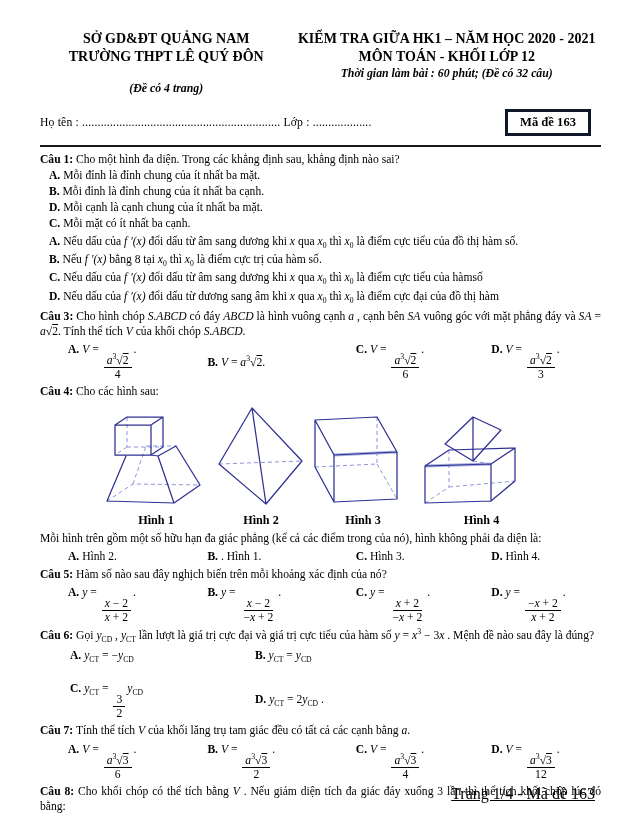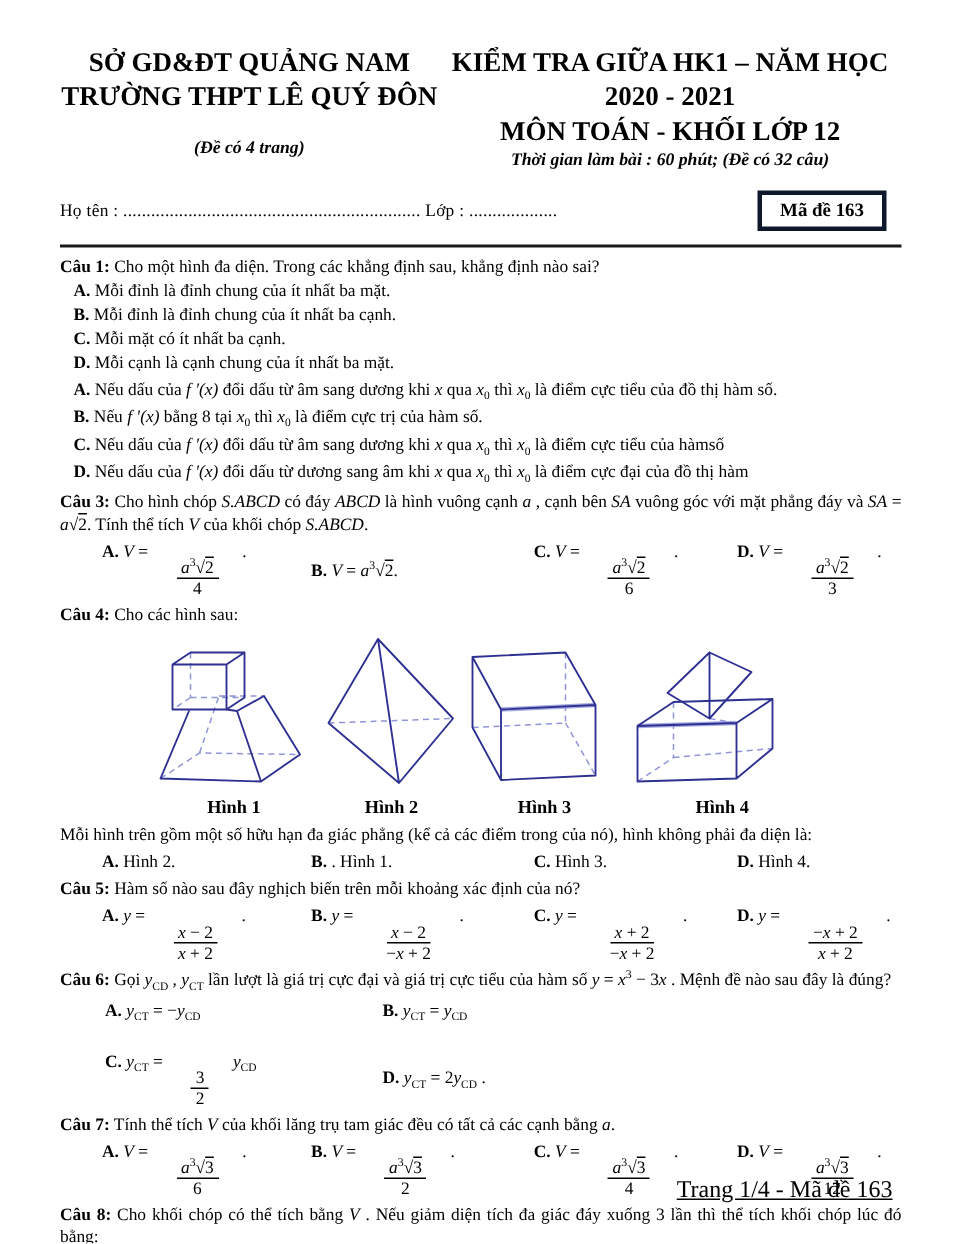--- a/index.html
+++ b/index.html
@@ -1,39 +1,39 @@
 <!DOCTYPE html>
 <html style="--figstroke: #2e3192; --figdash: #8f95d6; --figthick: #8a90d4;"><head>
 <meta charset="utf-8">
 <style>
   html,body{margin:0;padding:0;background:#fff;}
   .page{width:639px;height:829px;box-sizing:border-box;padding:30px 38px 0 40px;position:relative;
         font-family:"Liberation Serif",serif;font-size:11.6px;line-height:1.3;color:#000;overflow:hidden;background:#fff;}
   .hdr{display:flex;}
   .hdr-left{width:45%;text-align:center;}
   .hdr-right{width:55%;text-align:center;}
-  .hline{font-weight:bold;font-size:18px;line-height:1.28;}
+  .hline{font-weight:bold;font-size:14px;line-height:1.28;}
   .hnote{font-weight:bold;font-style:italic;font-size:11.8px;}
   .hdr-left .hnote{margin-top:15px;}
   .namerow{display:flex;align-items:center;margin-top:13px;gap:28px;}
   .namefill{flex:1;letter-spacing:.2px;}
   .codebox{border:3px solid #0f172a;padding:2px 12px;font-weight:bold;font-size:12.6px;white-space:nowrap;margin-right:10px;}
   .rule{border-top:2.4px solid #1a1a1a;margin:9px 0 5px;}
   .question{margin-top:3px;}
   .stem{text-align:justify;}
   .qlabel{font-weight:bold;}
   .optkey{font-weight:bold;}
   .opts.list .opt{padding-left:9px;margin-top:1px;}
   .opt.gap{margin-top:11px;}
   .opts.row4{display:grid;grid-template-columns:1.08fr 1.15fr 1.05fr .85fr;padding-left:28px;margin:3px 0 2px;align-items:center;}
   .opts.grid2{display:grid;grid-template-columns:185px 1fr;padding-left:30px;margin:3px 0 2px;row-gap:16px;width:440px;align-items:center;}
   .mx{font-style:italic;}
   sup{font-size:.68em;}
   sub{font-size:.66em;}
-  .frac{display:inline-flex;flex-direction:column;align-items:center;vertical-align:-0.95em;line-height:1.12;margin:0 16px;text-align:center;}
+  .frac{display:inline-flex;flex-direction:column;align-items:center;vertical-align:-0.95em;line-height:1.12;margin:0 2px;text-align:center;}
   .frac .num{border-bottom:1px solid #000;padding:0 3px;}
   .frac .den{padding:0 3px;}
   .sqrt{white-space:nowrap;font-style:normal;}
   .rad{text-decoration:overline;}
   .figrow{display:flex;align-items:flex-end;margin:5px 0 2px 24px;width:480px;justify-content:flex-end;}
   .figcol{text-align:center;}
   .figlabel{font-weight:bold;margin-top:5px;font-size:12.2px;}
   .figcol svg{display:block;margin:0 auto;}
   .fg{fill:none;stroke:var(--figstroke,#2e3192);stroke-width:1.25;stroke-linejoin:round;stroke-linecap:round;}
   .fgd{fill:none;stroke:var(--figdash,#8f95d6);stroke-width:1;stroke-dasharray:4 3;}
@@ -67,22 +67,22 @@
   </div>
 
   <div class="rule"></div>
 
   <div id="questions">
       <div class="question">
         <div class="stem"><span class="qlabel">Câu 1:</span> <span>Cho một hình đa diện. Trong các khẳng định sau, khẳng định nào sai?</span></div>
         <div class="opts list">
           <div class="opt"><span class="optkey">A.</span> <span>Mỗi đỉnh là đỉnh chung của ít nhất ba mặt.</span></div>
           <div class="opt"><span class="optkey">B.</span> <span>Mỗi đỉnh là đỉnh chung của ít nhất ba cạnh.</span></div>
+          <div class="opt"><span class="optkey">D.</span> <span>Mỗi cạnh là cạnh chung của ít nhất ba mặt.</span></div>
           <div class="opt"><span class="optkey">C.</span> <span>Mỗi mặt có ít nhất ba cạnh.</span></div>
-          <div class="opt"><span class="optkey">D.</span> <span>Mỗi cạnh là cạnh chung của ít nhất ba mặt.</span></div>
         </div>
       </div>
       <div class="question">
         <div class="opts list">
           <div class="opt"><span class="optkey">A.</span> <span>Nếu dấu của </span><span class="mx">f ′(x)</span><span> đổi dấu từ âm sang dương khi </span><span class="mx">x</span><span> qua </span><span class="mx">x</span><sub>0</sub><span> thì </span><span class="mx">x</span><sub>0</sub><span> là điểm cực tiểu của đồ thị hàm số.</span></div>
           <div class="opt"><span class="optkey">B.</span> <span>Nếu </span><span class="mx">f ′(x)</span><span> bằng 8 tại </span><span class="mx">x</span><sub>0</sub><span> thì </span><span class="mx">x</span><sub>0</sub><span> là điểm cực trị của hàm số.</span></div>
           <div class="opt"><span class="optkey">C.</span> <span>Nếu dấu của </span><span class="mx">f ′(x)</span><span> đổi dấu từ âm sang dương khi </span><span class="mx">x</span><span> qua </span><span class="mx">x</span><sub>0</sub><span> thì </span><span class="mx">x</span><sub>0</sub><span> là điểm cực tiểu của hàmsố</span></div>
           <div class="opt gap"><span class="optkey">D.</span> <span>Nếu dấu của </span><span class="mx">f ′(x)</span><span> đổi dấu từ dương sang âm khi </span><span class="mx">x</span><span> qua </span><span class="mx">x</span><sub>0</sub><span> thì </span><span class="mx">x</span><sub>0</sub><span> là điểm cực đại của đồ thị hàm</span></div>
         </div>
       </div>

